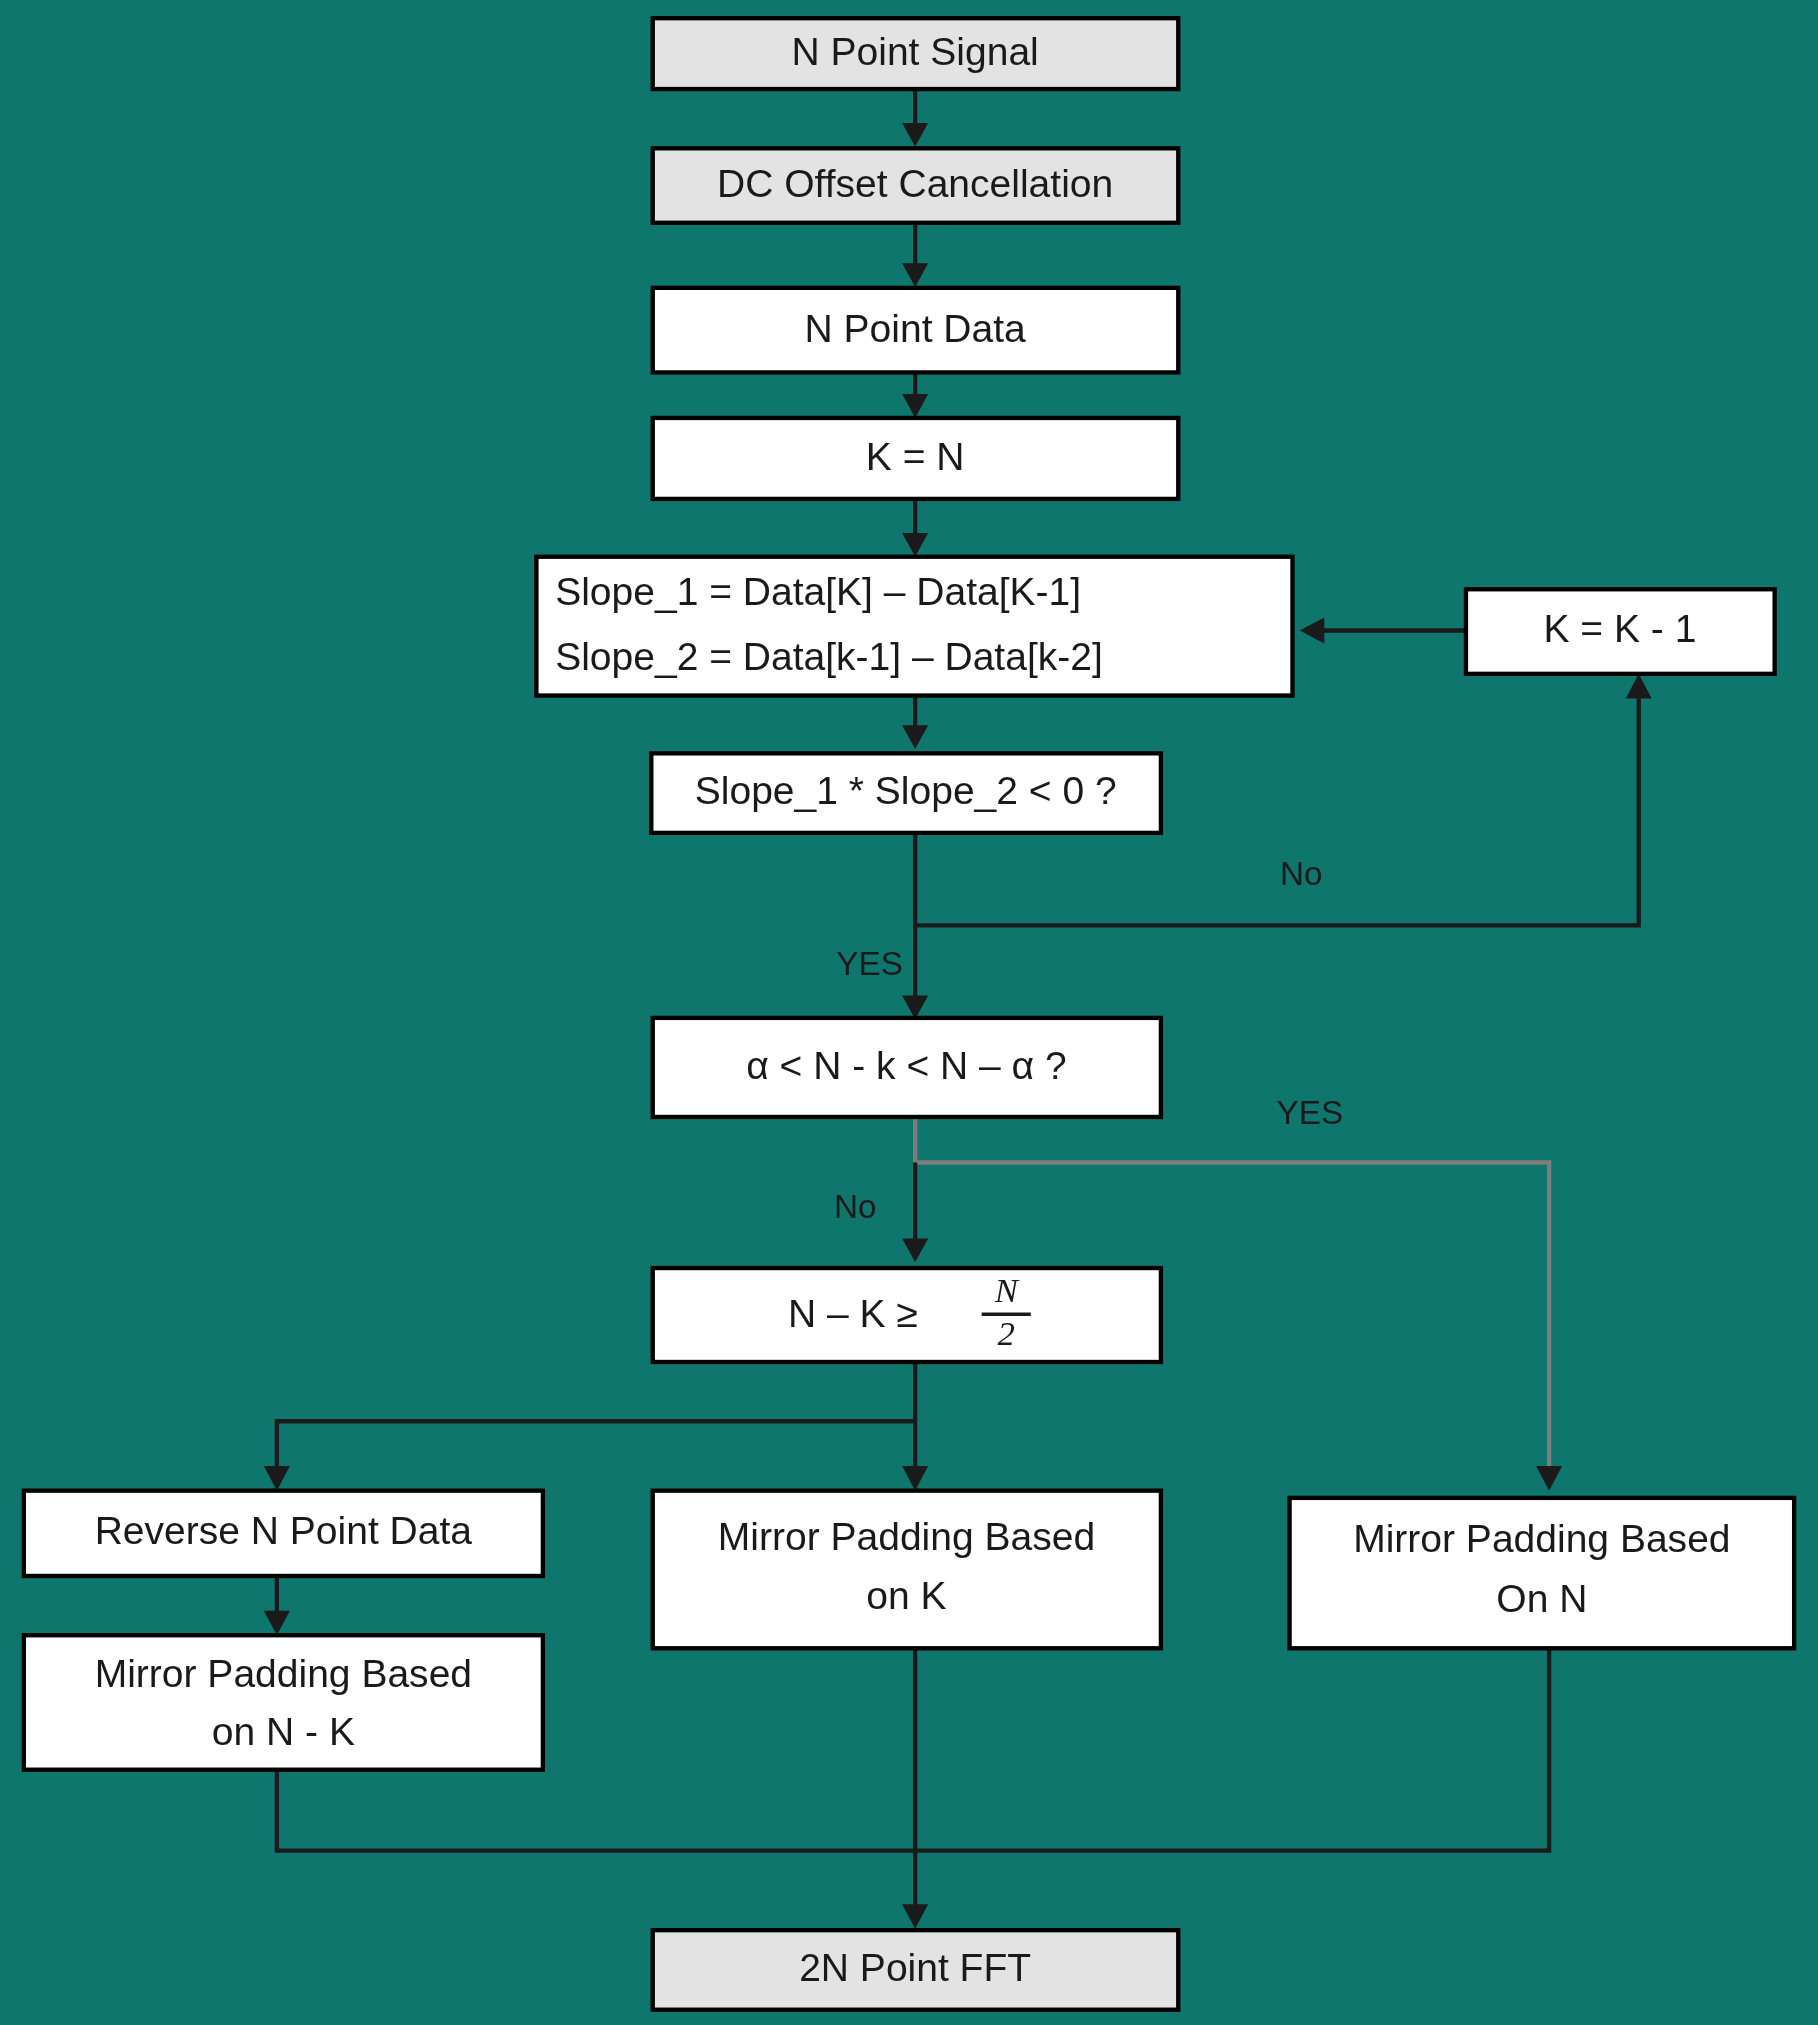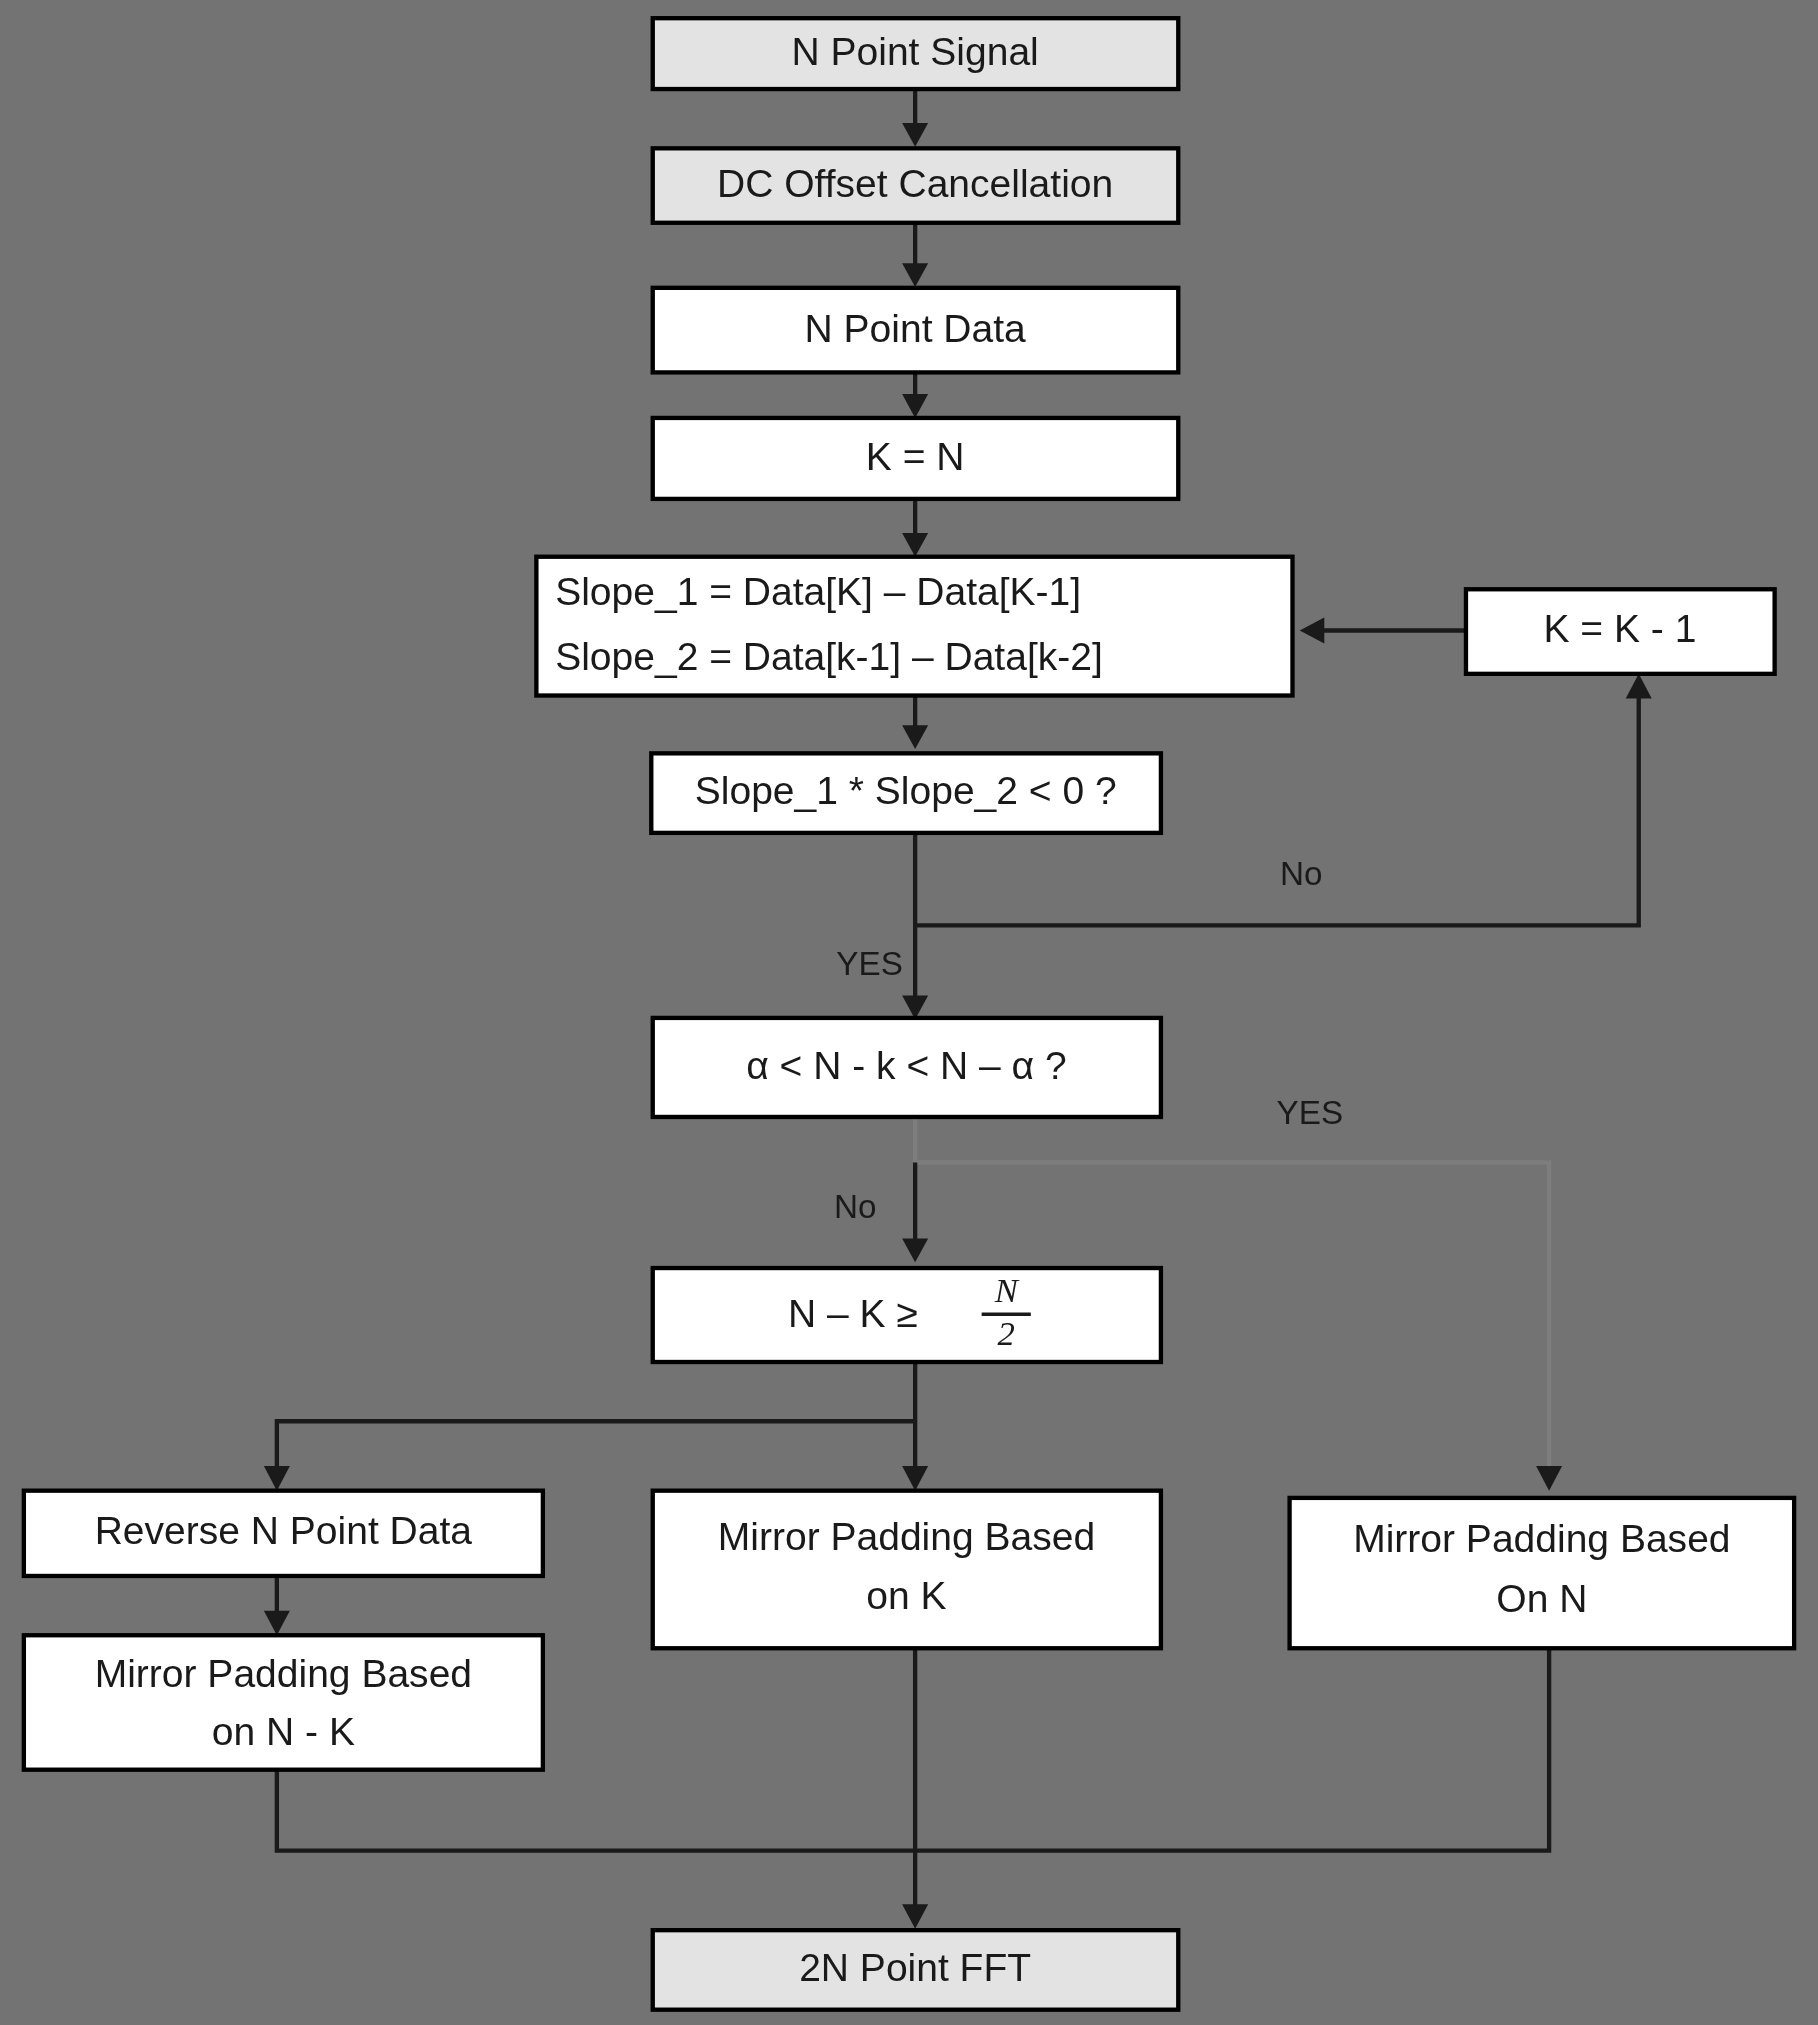--- a/index.html
+++ b/index.html
@@ -10,21 +10,21 @@
   body {
     width: 1818px;
     height: 2025px;
     font-family: "Liberation Sans", sans-serif;
     overflow: hidden;
   }
   #flowchart-root {
     position: relative;
     width: 1818px;
     height: 2025px;
-    background: #737373;
+    background: #0f766e;
   }
   svg#flow-svg {
     position: absolute;
     top: 0;
     left: 0;
     width: 1818px;
     height: 2025px;
     display: block;
   }
   .node-rect {

